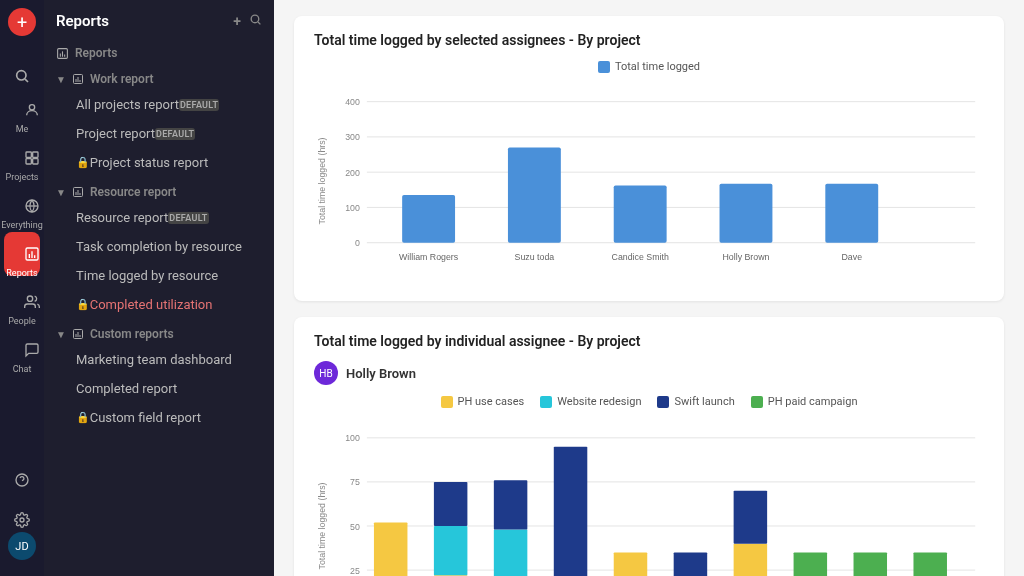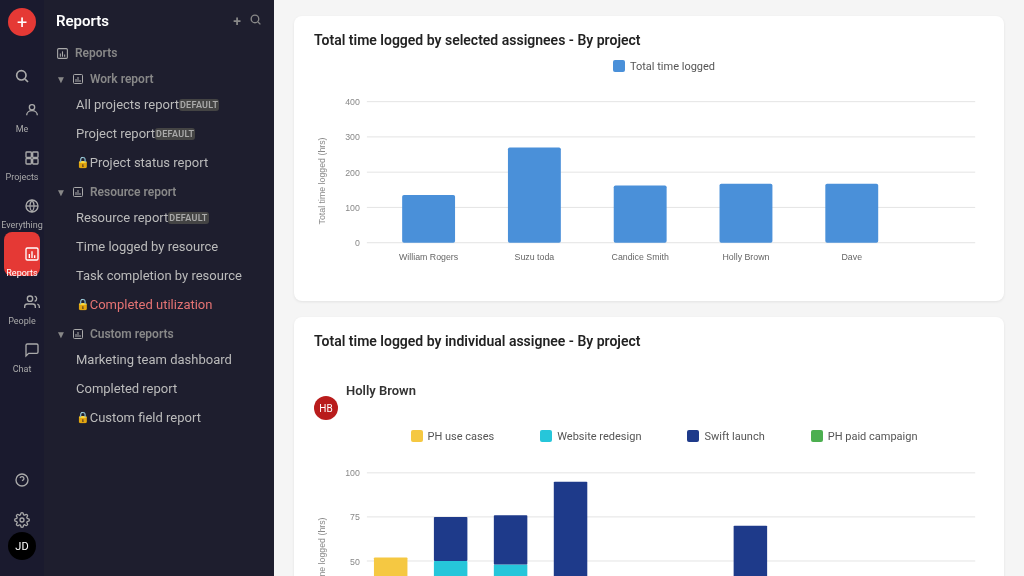--- a/index.html
+++ b/index.html
@@ -44,21 +44,21 @@
     .add-btn {
       width: 28px; height: 28px;
       background: #e53935;
       border-radius: 50%;
       display: flex; align-items: center; justify-content: center;
       color: #fff; font-size: 18px; cursor: pointer;
       margin-bottom: 8px;
     }
     .avatar-small {
       width: 28px; height: 28px; border-radius: 50%;
-      background: #000000;
+      background: #0c4a6e;
       display: flex; align-items: center; justify-content: center;
       color: #fff; font-size: 11px; cursor: pointer;
     }
 
     
     .sidebar {
       width: 230px;
       background: #1e1e2e;
       color: #ccc;
       display: flex;
@@ -130,37 +130,37 @@
       margin-bottom: 12px;
     }
     .chart-legend {
       display: flex;
       gap: 16px;
       justify-content: center;
       margin-bottom: 8px;
       font-size: 11px;
       color: #555;
     }
-    .legend-item { display: flex; align-items: flex-start; gap: 5px; margin-left: 30px; }
+    .legend-item { display: flex; align-items: flex-end; gap: 5px; }
     .legend-dot { width: 12px; height: 12px; border-radius: 2px; }
 
     
     .chart-area { width: 100%; }
     svg text { font-family: -apple-system, BlinkMacSystemFont, 'Segoe UI', sans-serif; }
 
     
     .assignee-row {
       display: flex; align-items: center; gap: 8px;
       margin-bottom: 10px;
     }
     .assignee-avatar {
       width: 24px; height: 24px; border-radius: 50%;
-      background: #b91c1c;
+      background: #6d28d9;
       display: flex; align-items: center; justify-content: center;
-      color: #fff; font-size: 10px; margin-top: 35px;
+      color: #fff; font-size: 10px;
     }
     .assignee-name { font-size: 13px; font-weight: 600; color: #333; }
   </style>
 </head>
 <body>
 
 <div class="icon-bar">
   <div class="icon-bar-top">
     <div class="add-btn">+</div>
     <div class="icon-btn">
@@ -291,24 +291,24 @@
         <polyline points="12 18 12 8"></polyline>
         <polyline points="16 18 16 14"></polyline>
       </svg>
     <span>Resource report</span>
   </div>
   <div class="sidebar-item">
     <span>Resource report</span>
     <span class="badge">DEFAULT</span>
   </div>
   <div class="sidebar-item">
+    <span>Task completion by resource</span>
+  </div>
+  <div class="sidebar-item">
     <span>Time logged by resource</span>
-  </div>
-  <div class="sidebar-item">
-    <span>Task completion by resource</span>
   </div>
   <div class="sidebar-item" style="color:#e57373;">
     <span class="lock-icon">🔒</span>
     <span>Completed utilization</span>
   </div>
 
   <div class="group-header-row">
     <span class="chevron">▼</span>
     <svg width="12" height="12" viewBox="0 0 24 24" fill="none" stroke="#aaa" stroke-width="2">
         <rect x="3" y="3" width="18" height="18" rx="2"></rect>

